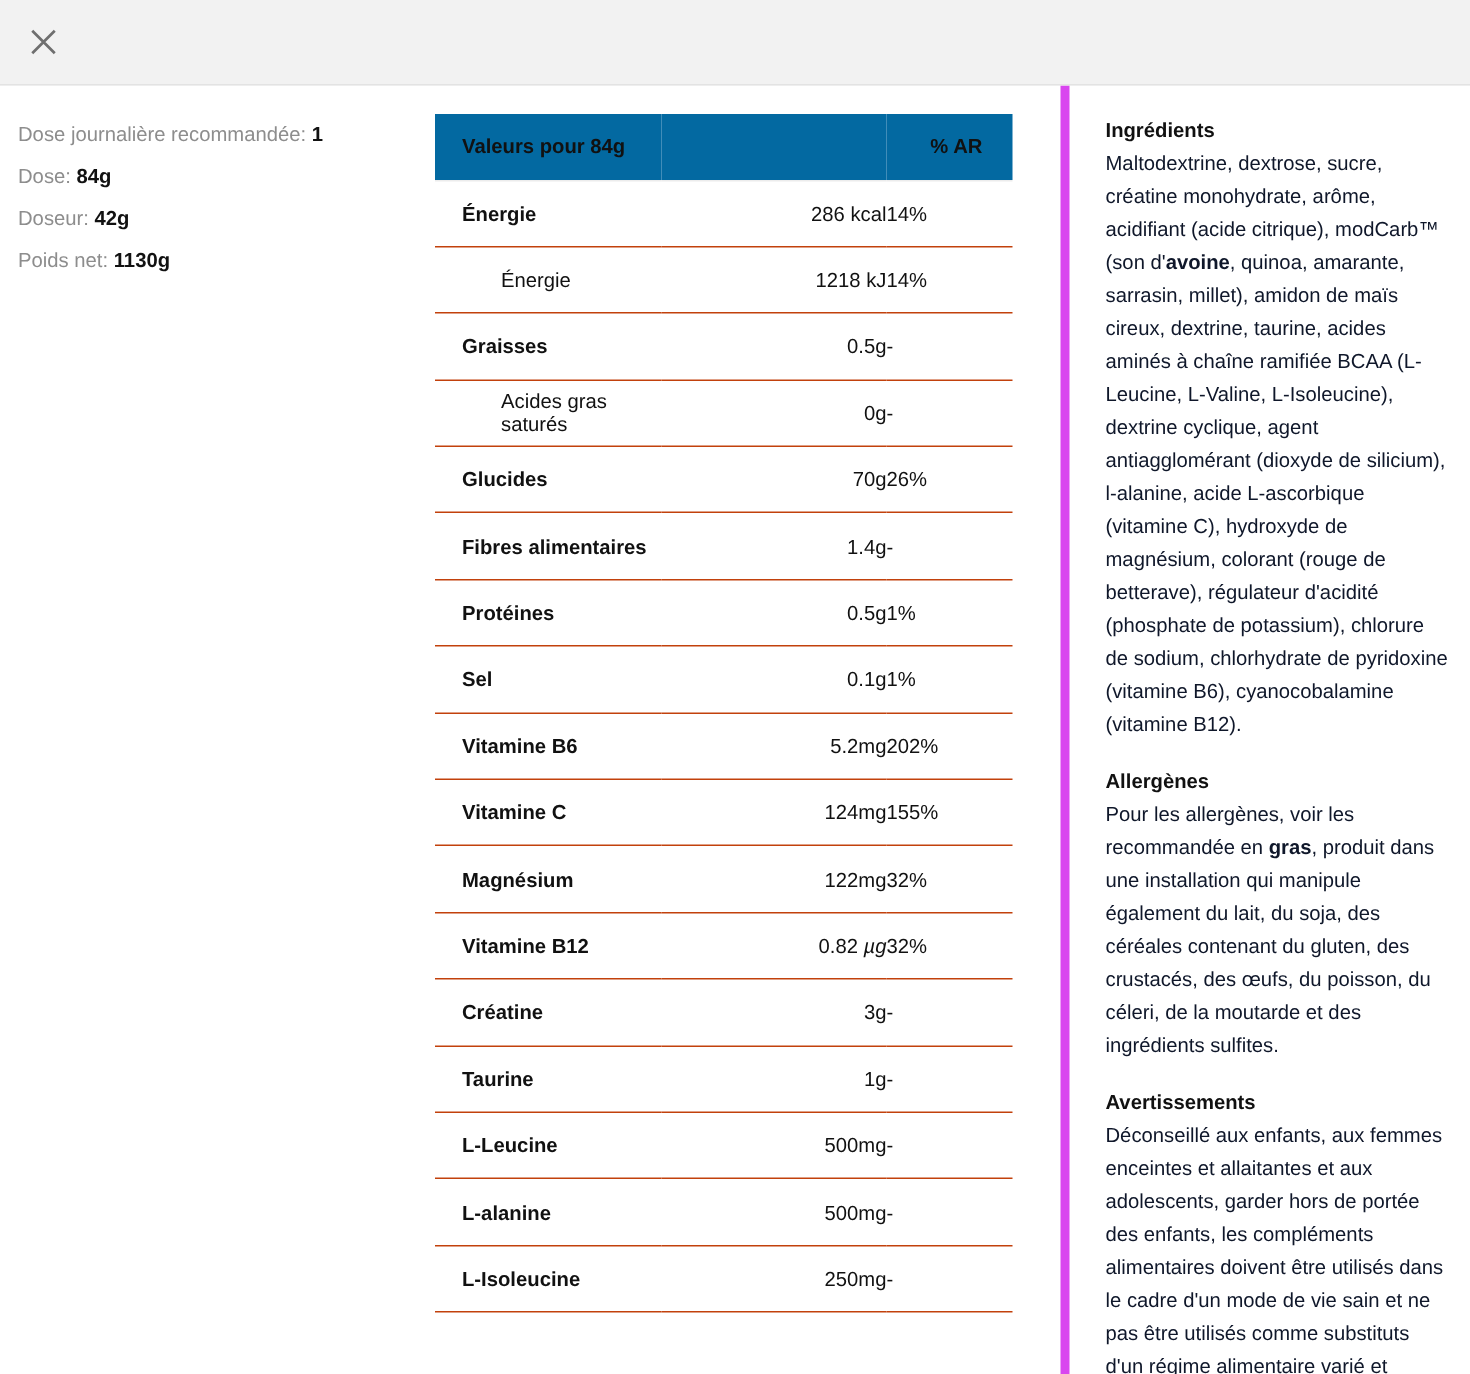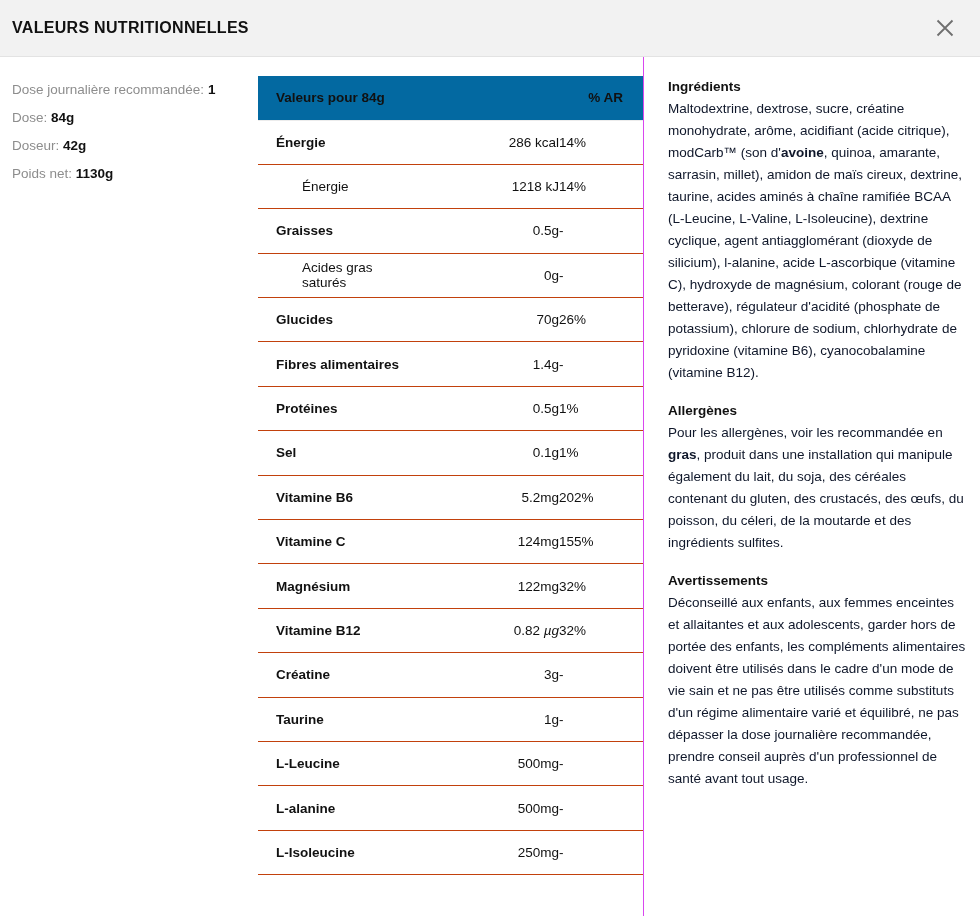--- a/index.html
+++ b/index.html
@@ -60,20 +60,21 @@
   }
   .close-button svg { display: block; }
 
   
   .modal-body {
     flex: 1;
     display: flex;
     align-items: flex-start;
     overflow: hidden;
     position: relative;
+    gap: 32px;
   }
 
   
   .info-col {
     width: 258px;
     min-width: 258px;
     padding: 19px 14px 0 12px;
   }
   .info-line {
     font-size: 13.5px;
@@ -143,21 +144,21 @@
     padding-right: 20px !important;
     font-weight: normal;
     width: 84px;
   }
   .mu { font-style: italic; }
 
   
   .text-col {
     flex: 1;
     align-self: stretch;
-    border-left: 1px solid #d946ef;
+    border-left: 6px solid #d946ef;
     padding: 19px 14px 0 24px;
     overflow: hidden;
   }
   .section-heading {
     font-size: 13.5px;
     font-weight: bold;
     color: #111111;
     line-height: 22px;
     margin: 0 0 0 0;
   }
@@ -170,21 +171,20 @@
     text-align: left;
   }
   .section-text b { font-weight: bold; }
 </style>
 </head>
 <body>
 
 <div class="modal">
 
   <div class="modal-header">
-    <div class="modal-title">VALEURS NUTRITIONNELLES</div>
     <button class="close-button" aria-label="Close">
       <span>
         <svg width="22" height="22" viewBox="0 0 22 22" aria-hidden="true">
           <path d="M3.5 3.5 L18.5 18.5 M18.5 3.5 L3.5 18.5" stroke="#6f6f6f" stroke-width="1.8" stroke-linecap="butt" fill="none"></path>
         </svg>
       </span>
     </button>
   </div>
 
   <div class="modal-body">

